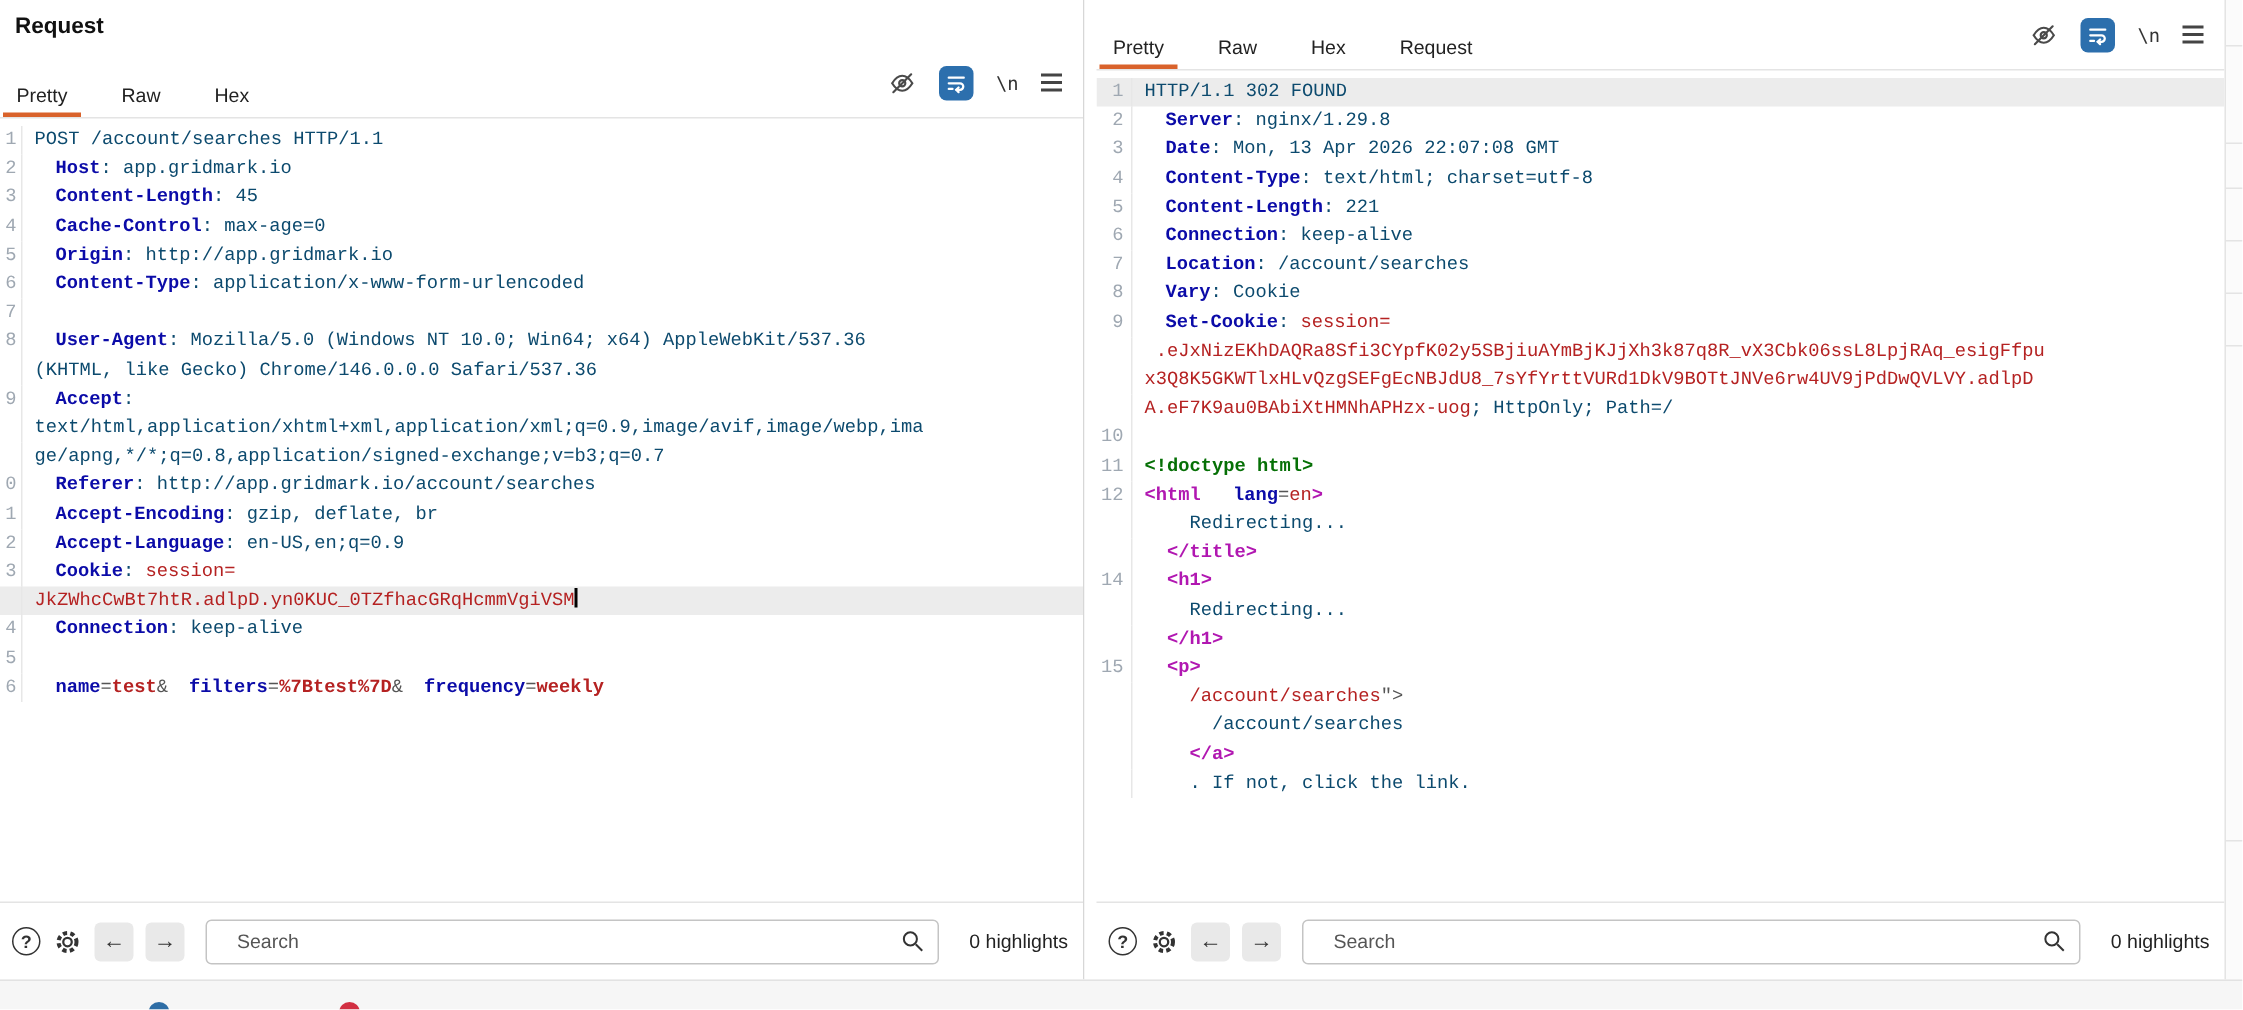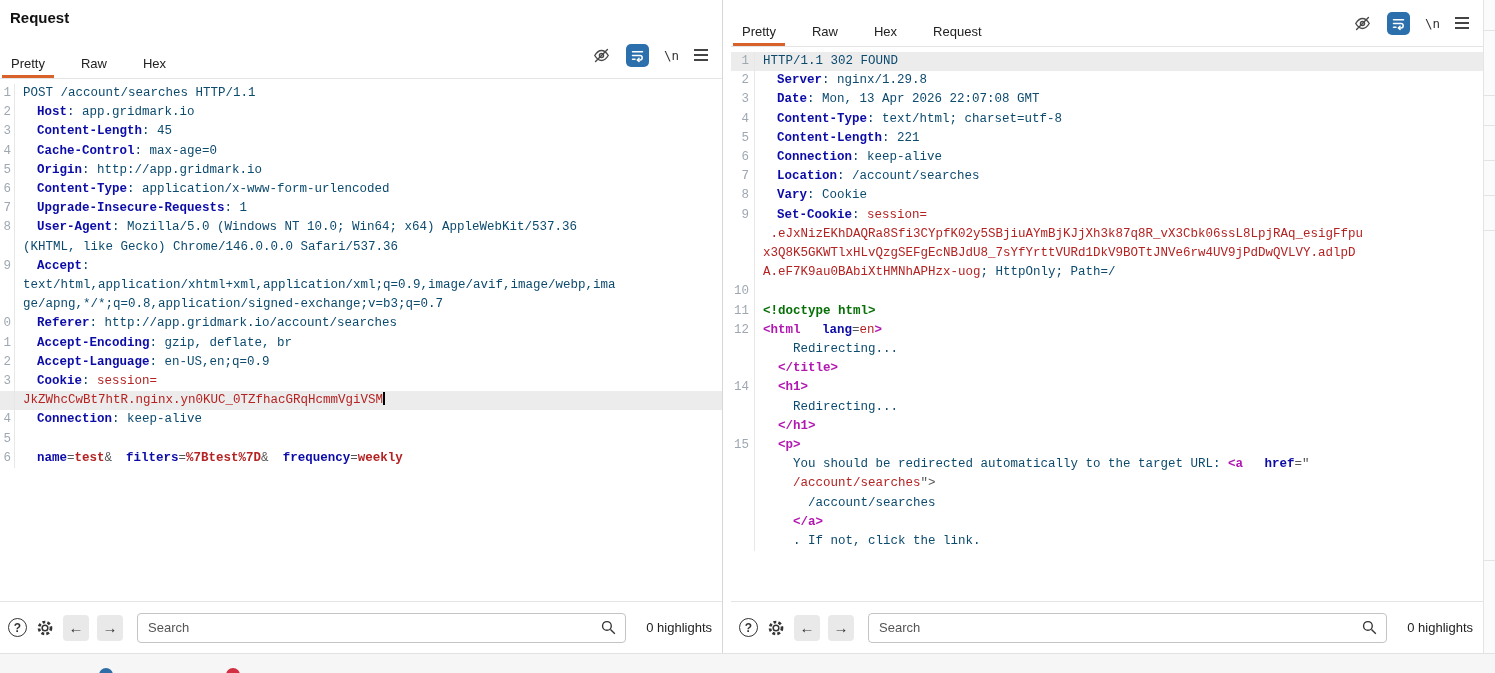--- a/index.html
+++ b/index.html
@@ -55,21 +55,21 @@
   .caret { display:inline-block; width:1.5px; height:13px; background:#000; vertical-align:-2px; }
 
   .searchbar { height:52px; border-top:1px solid #e4e4e4; display:flex; align-items:center; padding:0 10px 0 8px; gap:8px; }
   .help-circ { width:19px; height:19px; border:1.7px solid #333; border-radius:50%; color:#333;
                font-size:12px; font-weight:bold; display:flex; align-items:center; justify-content:center;
                background:none; cursor:pointer; flex:none; }
   .nav-btn { width:26px; height:26px; background:#e9e9e9; border:none; border-radius:4px; color:#333;
              font-size:15px; cursor:pointer; flex:none; }
   .search-wrap { flex:1; position:relative; margin-left:6px; }
   .search-input { width:100%; height:30px; border:1px solid #c4c4c4; border-radius:4px;
-                  padding:0 32px 0 10px; font-size:13px; color:#333; font-family:inherit; }
+                  padding:0 32px 0 20px; font-size:13px; color:#333; font-family:inherit; }
   .search-input::placeholder { color:#555; }
   .search-glass { position:absolute; right:8px; top:5px; }
   .hl-count { font-size:13px; color:#222; white-space:nowrap; min-width:78px; text-align:right; }
 
   .right-strip { position:absolute; right:0; top:0; width:12px; height:653px;
                  background:#fbfbfb; border-left:1px solid #e4e4e4; }
   .right-strip i { position:absolute; left:0; right:0; height:1px; background:#e4e4e4; display:block; }
 
   .bottom-strip { position:absolute; left:0; right:0; bottom:0; height:20px; background:#f6f6f6;
                   border-top:1px solid #e2e2e2; overflow:hidden; }
@@ -119,32 +119,32 @@
           </button>
         </div>
       </div>
       <div class="content">
           <div class="code-line"><span class="gutter">1</span><span class="code-text"><span class="sg-t">POST /account/searches HTTP/1.1</span></span></div>
           <div class="code-line"><span class="gutter">2</span><span class="code-text"><span class="sg-k">Host</span><span class="sg-t">: app.gridmark.io</span></span></div>
           <div class="code-line"><span class="gutter">3</span><span class="code-text"><span class="sg-k">Content-Length</span><span class="sg-t">: 45</span></span></div>
           <div class="code-line"><span class="gutter">4</span><span class="code-text"><span class="sg-k">Cache-Control</span><span class="sg-t">: max-age=0</span></span></div>
           <div class="code-line"><span class="gutter">5</span><span class="code-text"><span class="sg-k">Origin</span><span class="sg-t">: http://app.gridmark.io</span></span></div>
           <div class="code-line"><span class="gutter">6</span><span class="code-text"><span class="sg-k">Content-Type</span><span class="sg-t">: application/x-www-form-urlencoded</span></span></div>
-          <div class="code-line"><span class="gutter">7</span><span class="code-text"><span class="sg-k">Upgrade-Insecure-Requests</span><span class="sg-t">: 1</span></span></div>
+          <div class="code-line"><span class="gutter">7</span></div>
           <div class="code-line"><span class="gutter">8</span><span class="code-text"><span class="sg-k">User-Agent</span><span class="sg-t">: Mozilla/5.0 (Windows NT 10.0; Win64; x64) AppleWebKit/537.36</span></span></div>
           <div class="code-line"><span class="gutter"></span><span class="code-text"><span class="sg-t">(KHTML, like Gecko) Chrome/146.0.0.0 Safari/537.36</span></span></div>
           <div class="code-line"><span class="gutter">9</span><span class="code-text"><span class="sg-k">Accept</span><span class="sg-t">:</span></span></div>
           <div class="code-line"><span class="gutter"></span><span class="code-text"><span class="sg-t">text/html,application/xhtml+xml,application/xml;q=0.9,image/avif,image/webp,ima</span></span></div>
           <div class="code-line"><span class="gutter"></span><span class="code-text"><span class="sg-t">ge/apng,*/*;q=0.8,application/signed-exchange;v=b3;q=0.7</span></span></div>
           <div class="code-line"><span class="gutter">0</span><span class="code-text"><span class="sg-k">Referer</span><span class="sg-t">: http://app.gridmark.io/account/searches</span></span></div>
           <div class="code-line"><span class="gutter">1</span><span class="code-text"><span class="sg-k">Accept-Encoding</span><span class="sg-t">: gzip, deflate, br</span></span></div>
           <div class="code-line"><span class="gutter">2</span><span class="code-text"><span class="sg-k">Accept-Language</span><span class="sg-t">: en-US,en;q=0.9</span></span></div>
           <div class="code-line"><span class="gutter">3</span><span class="code-text"><span class="sg-k">Cookie</span><span class="sg-t">: </span><span class="sg-r">session=</span></span></div>
           <div class="code-line"><span class="gutter"></span></div>
-          <div class="code-line hl"><span class="gutter"></span><span class="code-text"><span class="sg-r">JkZWhcCwBt7htR.nginx.yn0KUC_0TZfhacGRqHcmmVgiVSM</span><span class="caret"></span></span></div>
+          <div class="code-line hl"><span class="gutter"></span><span class="code-text"><span class="sg-r">JkZWhcCwBt7htR.adlpD.yn0KUC_0TZfhacGRqHcmmVgiVSM</span><span class="caret"></span></span></div>
           <div class="code-line"><span class="gutter">4</span><span class="code-text"><span class="sg-k">Connection</span><span class="sg-t">: keep-alive</span></span></div>
           <div class="code-line"><span class="gutter">5</span><span class="code-text"></span></div>
           <div class="code-line"><span class="gutter">6</span><span class="code-text"><span class="sg-k">name</span><span class="sg-p">=</span><span class="sg-rb">test</span><span class="sg-p">&amp;</span><span class="sg-k">filters</span><span class="sg-p">=</span><span class="sg-rb">%7Btest%7D</span><span class="sg-p">&amp;</span><span class="sg-k">frequency</span><span class="sg-p">=</span><span class="sg-rb">weekly</span></span></div>
         </div>
       <div class="searchbar">
         <button class="help-circ">?</button>
         <button class="icon-btn">
           <svg width="20" height="20" viewBox="0 0 24 24" fill="none" stroke="#333">
             <circle cx="12" cy="12" r="7.2" stroke-width="3.2" stroke-dasharray="3.4 2.6"></circle>
             <circle cx="12" cy="12" r="3.4" stroke-width="1.8"></circle>
@@ -218,21 +218,20 @@
           <div class="code-line"><span class="gutter"></span><span class="code-text"><span class="sg-r">A.eF7K9au0BAbiXtHMNhAPHzx-uog</span><span class="sg-t">; HttpOnly; Path=/</span></span></div>
           <div class="code-line"><span class="gutter">10</span><span class="code-text"></span></div>
           <div class="code-line"><span class="gutter">11</span><span class="code-text"><span class="sg-g">&lt;!doctype html&gt;</span></span></div>
           <div class="code-line"><span class="gutter">12</span><span class="code-text"><span class="sg-m">&lt;html</span><span class="sg-k"> lang</span><span class="sg-p">=</span><span class="sg-r">en</span><span class="sg-m">&gt;</span></span></div>
           <div class="code-line"><span class="gutter"></span><span class="code-text"><span class="sg-t">    Redirecting...</span></span></div>
           <div class="code-line"><span class="gutter"></span><span class="code-text"><span class="sg-m">  &lt;/title&gt;</span></span></div>
           <div class="code-line"><span class="gutter">14</span><span class="code-text"><span class="sg-m">  &lt;h1&gt;</span></span></div>
           <div class="code-line"><span class="gutter"></span><span class="code-text"><span class="sg-t">    Redirecting...</span></span></div>
           <div class="code-line"><span class="gutter"></span><span class="code-text"><span class="sg-m">  &lt;/h1&gt;</span></span></div>
           <div class="code-line"><span class="gutter">15</span><span class="code-text"><span class="sg-m">  &lt;p&gt;</span></span></div>
-          <div class="code-line"><span class="gutter"></span><span class="code-text"><span class="sg-t">    You should be redirected automatically to the target URL: </span><span class="sg-m">&lt;a</span><span class="sg-k"> href</span><span class="sg-p">="</span></span></div>
           <div class="code-line"><span class="gutter"></span><span class="code-text"><span class="sg-r">    /account/searches</span><span class="sg-p">"&gt;</span></span></div>
           <div class="code-line"><span class="gutter"></span><span class="code-text"><span class="sg-t">      /account/searches</span></span></div>
           <div class="code-line"><span class="gutter"></span><span class="code-text"><span class="sg-m">    &lt;/a&gt;</span></span></div>
           <div class="code-line"><span class="gutter"></span><span class="code-text"><span class="sg-t">    . If not, click the link.</span></span></div>
         </div>
       <div class="searchbar">
         <button class="help-circ">?</button>
         <button class="icon-btn">
           <svg width="20" height="20" viewBox="0 0 24 24" fill="none" stroke="#333">
             <circle cx="12" cy="12" r="7.2" stroke-width="3.2" stroke-dasharray="3.4 2.6"></circle>

